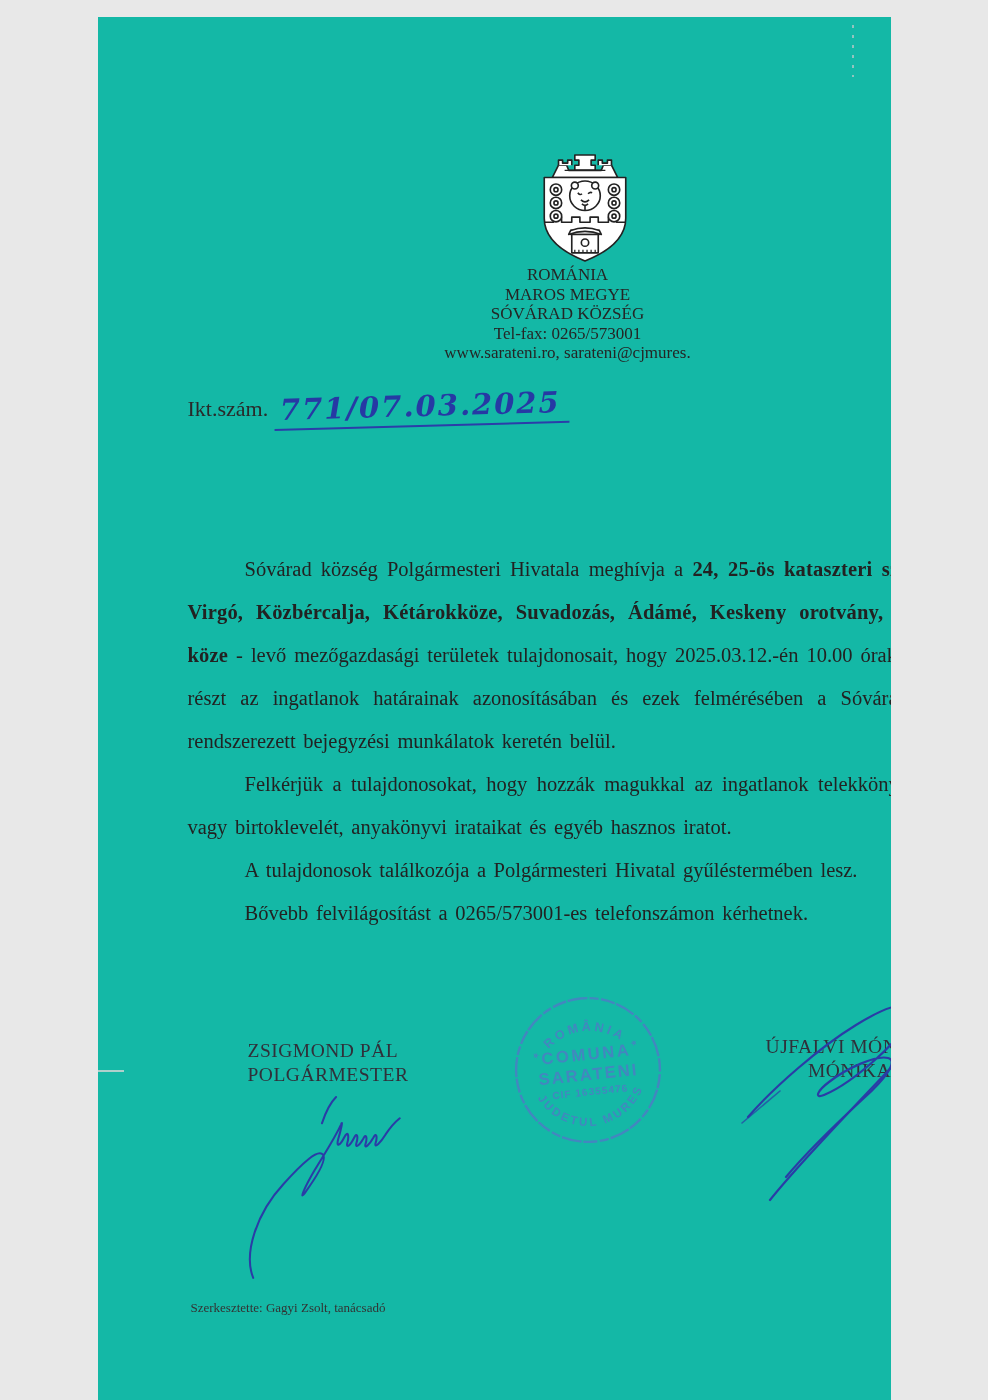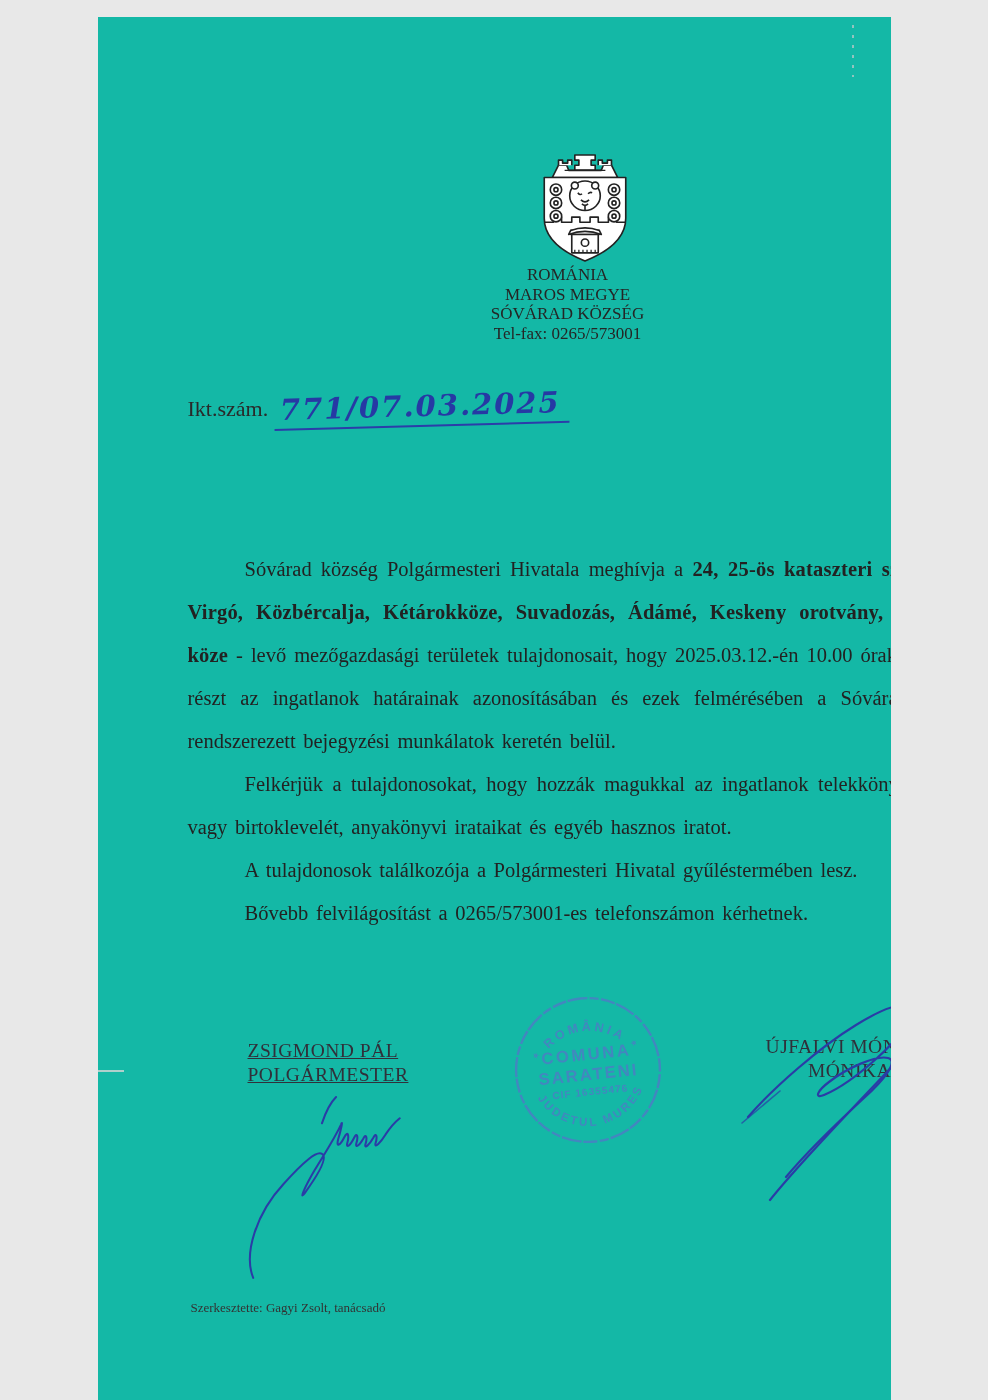--- a/index.html
+++ b/index.html
@@ -41,21 +41,21 @@
   }
   
   .body-text{
     position:absolute;left:90px;top:531px;width:813px;
     font-size:20.5px;line-height:43px;text-align:justify;
     word-spacing:2.5px;color:#222;
   }
   .body-text p{margin:0;text-indent:57px;}
   .body-text b{letter-spacing:0.2px;}
   
-  .sig-left{position:absolute;left:150px;top:1022px;font-size:19.5px;line-height:24px;letter-spacing:0.5px;color:#30303a;text-decoration:underline;}
+  .sig-left{position:absolute;left:150px;top:1022px;font-size:19.5px;line-height:24px;letter-spacing:0.5px;color:#30303a;}
   .sig-right{position:absolute;left:652px;top:1018px;width:200px;text-align:center;font-size:19.5px;line-height:24px;letter-spacing:0.5px;color:#30303a;}
   .stamp{position:absolute;left:406px;top:972px;width:168px;height:162px;transform:rotate(-6deg);opacity:0.82;}
   .sig-ink-left{position:absolute;left:142px;top:1076px;width:178px;height:192px;}
   .sig-ink-right{position:absolute;left:636px;top:978px;width:220px;height:275px;}
   
   .footer{position:absolute;left:93px;top:1283px;font-size:13px;color:#333;}
   
   .artifact-top{
     position:absolute;left:754px;top:8px;width:2px;height:52px;
     background:repeating-linear-gradient(to bottom,#c9c9c9 0 3px,transparent 3px 10px);
@@ -110,20 +110,21 @@
       <circle cx="50" cy="88" r="3.6"></circle>
       <path fill="none" d="M40,95 v3 M44,95 v3 M48,95 v3 M52,95 v3 M56,95 v3 M60,95 v3" stroke-width="1.2"></path>
     </g>
   </svg>
 
   <div class="header-lines">
     <div>ROMÁNIA</div>
     <div>MAROS MEGYE</div>
     <div>SÓVÁRAD KÖZSÉG</div>
     <div>Tel-fax: 0265/573001</div>
+    <div>www.sarateni.ro, sarateni@cjmures.</div>
   </div>
 
   <div class="ref">
     <span class="ref-label">Ikt.szám.</span><span class="ref-hand">771/07.03.2025</span>
   </div>
 
 
   <div class="body-text">
     <p><span>Sóvárad község Polgármesteri Hivatala meghívja a </span><b>24, 25-ös kataszteri szektorban – Virgó, Közbércalja, Kétárokköze, Suvadozás, Ádámé, Keskeny orotvány, Két Gyepü köze</b><span> - levő mezőgazdasági területek tulajdonosait, hogy 2025.03.12.-én 10.00 órakor vegyenek részt az ingatlanok határainak azonosításában és ezek felmérésében a Sóváradon történő rendszerezett bejegyzési munkálatok keretén belül.</span></p>
     <p><span>Felkérjük a tulajdonosokat, hogy hozzák magukkal az ingatlanok telekkönyvi kivonatát vagy birtoklevelét, anyakönyvi irataikat és egyéb hasznos iratot.</span></p>

